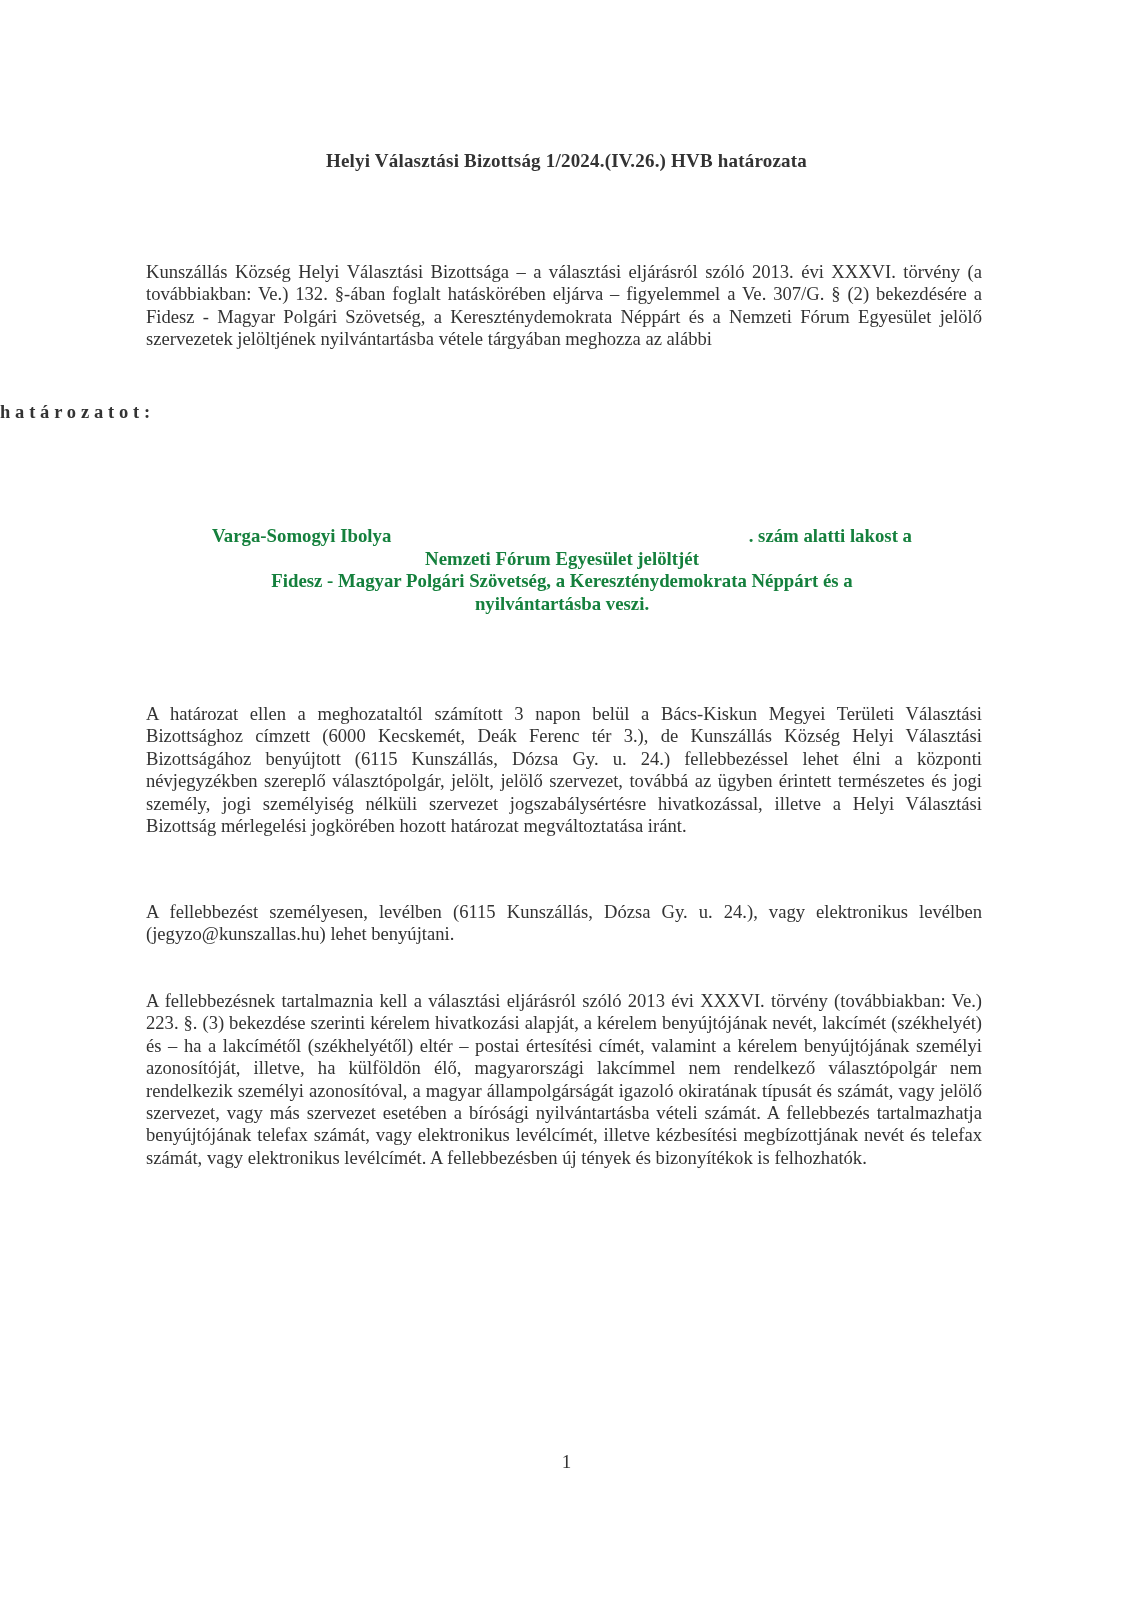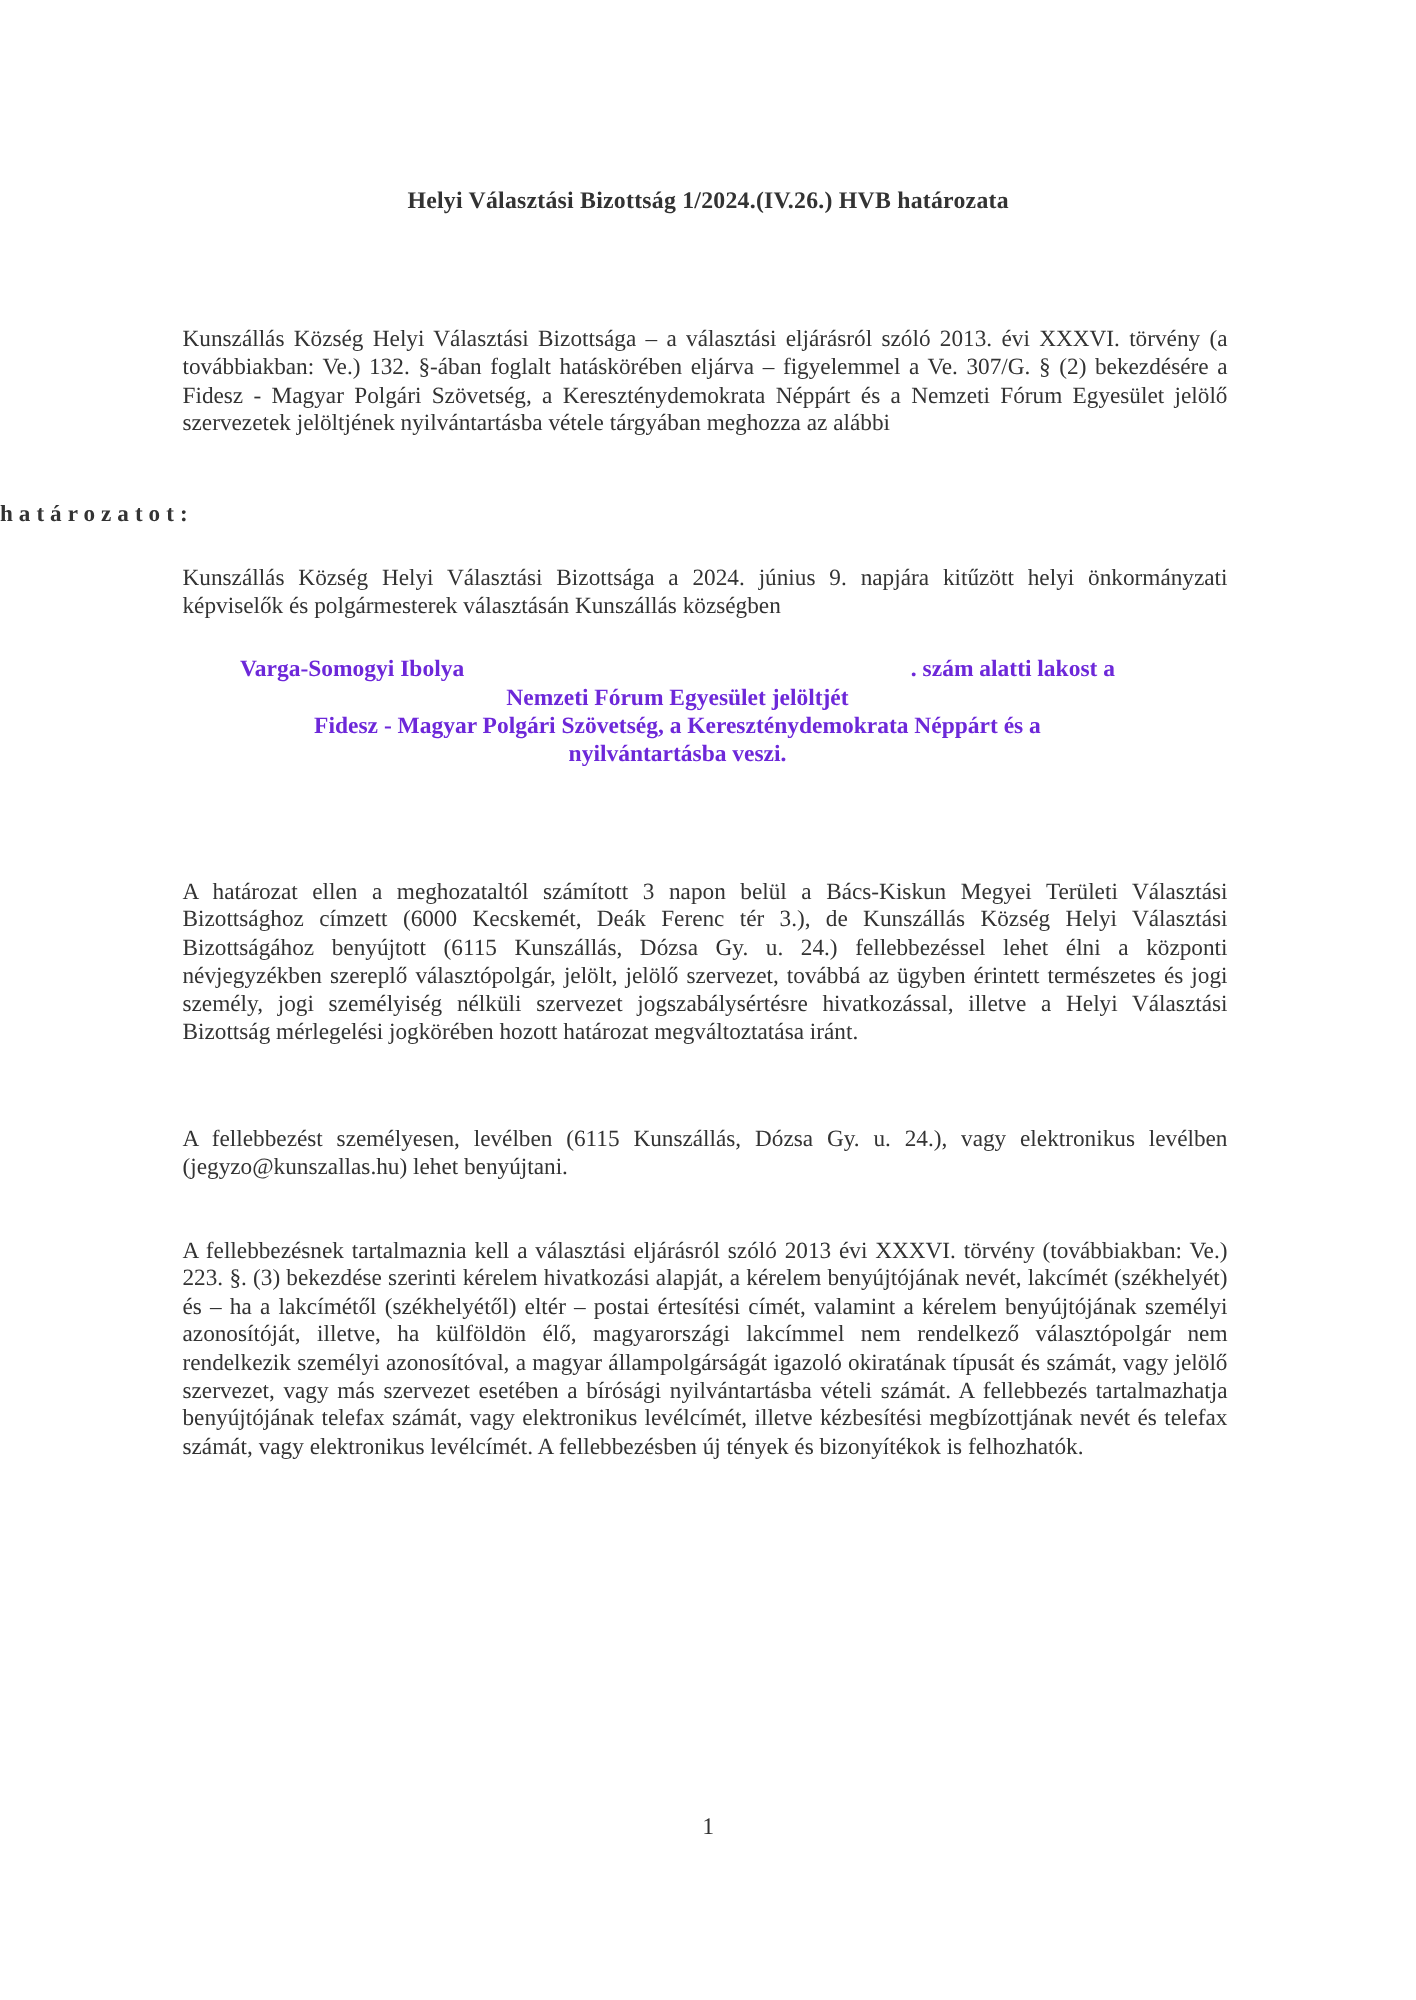--- a/index.html
+++ b/index.html
@@ -19,22 +19,22 @@
     font-size:18.6px; line-height:22.4px; text-align:justify;
     text-align-last:left; color:#333;
   }
   .para p { margin:0; }
   .heading-spaced {
     position:absolute; left:0; width:1133px; top:402px;
     text-align:left; font-weight:bold; font-size:18.5px;
     letter-spacing:4.8px; color:#333;
   }
   .decision {
-    position:absolute; left:192px; width:700px; top:525px;
-    font-weight:bold; font-size:18.8px; line-height:22.6px; color:#6d28d9;
+    position:absolute; left:212px; width:700px; top:525px;
+    font-weight:bold; font-size:18.8px; line-height:22.6px; color:#15803d;
     text-align:center;
   }
   .decision .line1 { display:flex; justify-content:space-between; }
   .redacted { display:inline-block; width:290px; }
   .pagenum {
     position:absolute; left:0; width:1133px; top:1451px;
     text-align:center; font-size:19px; color:#333;
   }
 </style>
 </head>
@@ -43,23 +43,20 @@
 <div class="page">
 
   <div class="title">Helyi Választási Bizottság  1/2024.(IV.26.) HVB határozata</div>
 
   <div class="para" style="top:249px;margin-top:12px;">
     <p>Kunszállás Község Helyi Választási Bizottsága – a választási eljárásról szóló 2013. évi XXXVI. törvény (a továbbiakban: Ve.) 132. §-ában foglalt hatáskörében eljárva – figyelemmel a Ve. 307/G. § (2) bekezdésére a Fidesz - Magyar Polgári Szövetség, a Kereszténydemokrata Néppárt és a Nemzeti Fórum Egyesület jelölő szervezetek jelöltjének nyilvántartásba vétele tárgyában meghozza az alábbi</p>
   </div>
 
   <div class="heading-spaced">határozatot:</div>
 
-  <div class="para" style="top:452px;">
-    <p>Kunszállás Község Helyi Választási Bizottsága a 2024. június 9. napjára kitűzött helyi önkormányzati képviselők és polgármesterek választásán Kunszállás községben</p>
-  </div>
 
   <div class="decision">
     <div class="line1">
       <span>Varga-Somogyi Ibolya</span>
       <span class="redacted"></span>
       <span>. szám alatti lakost a</span>
     </div>
     <div>Nemzeti Fórum Egyesület jelöltjét</div>
     <div>Fidesz - Magyar Polgári Szövetség, a Kereszténydemokrata Néppárt és a</div>
     <div>nyilvántartásba veszi.</div>

